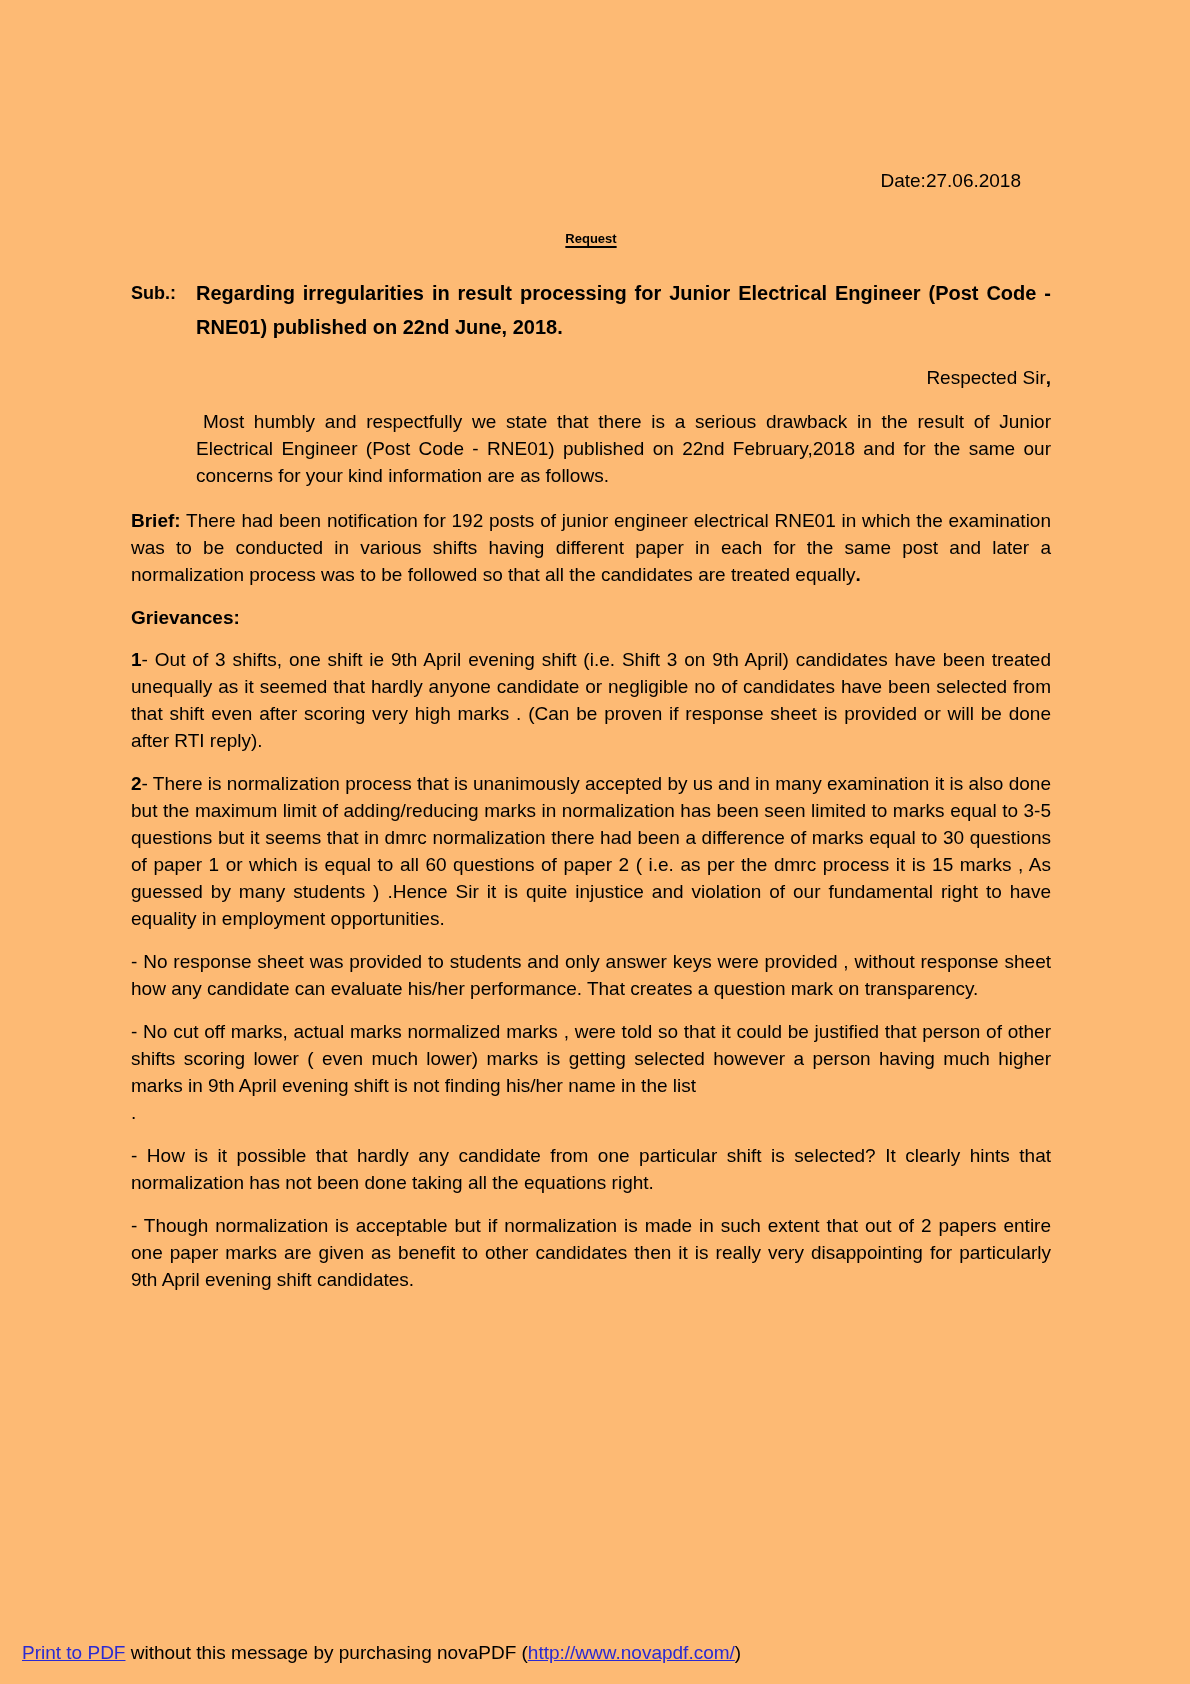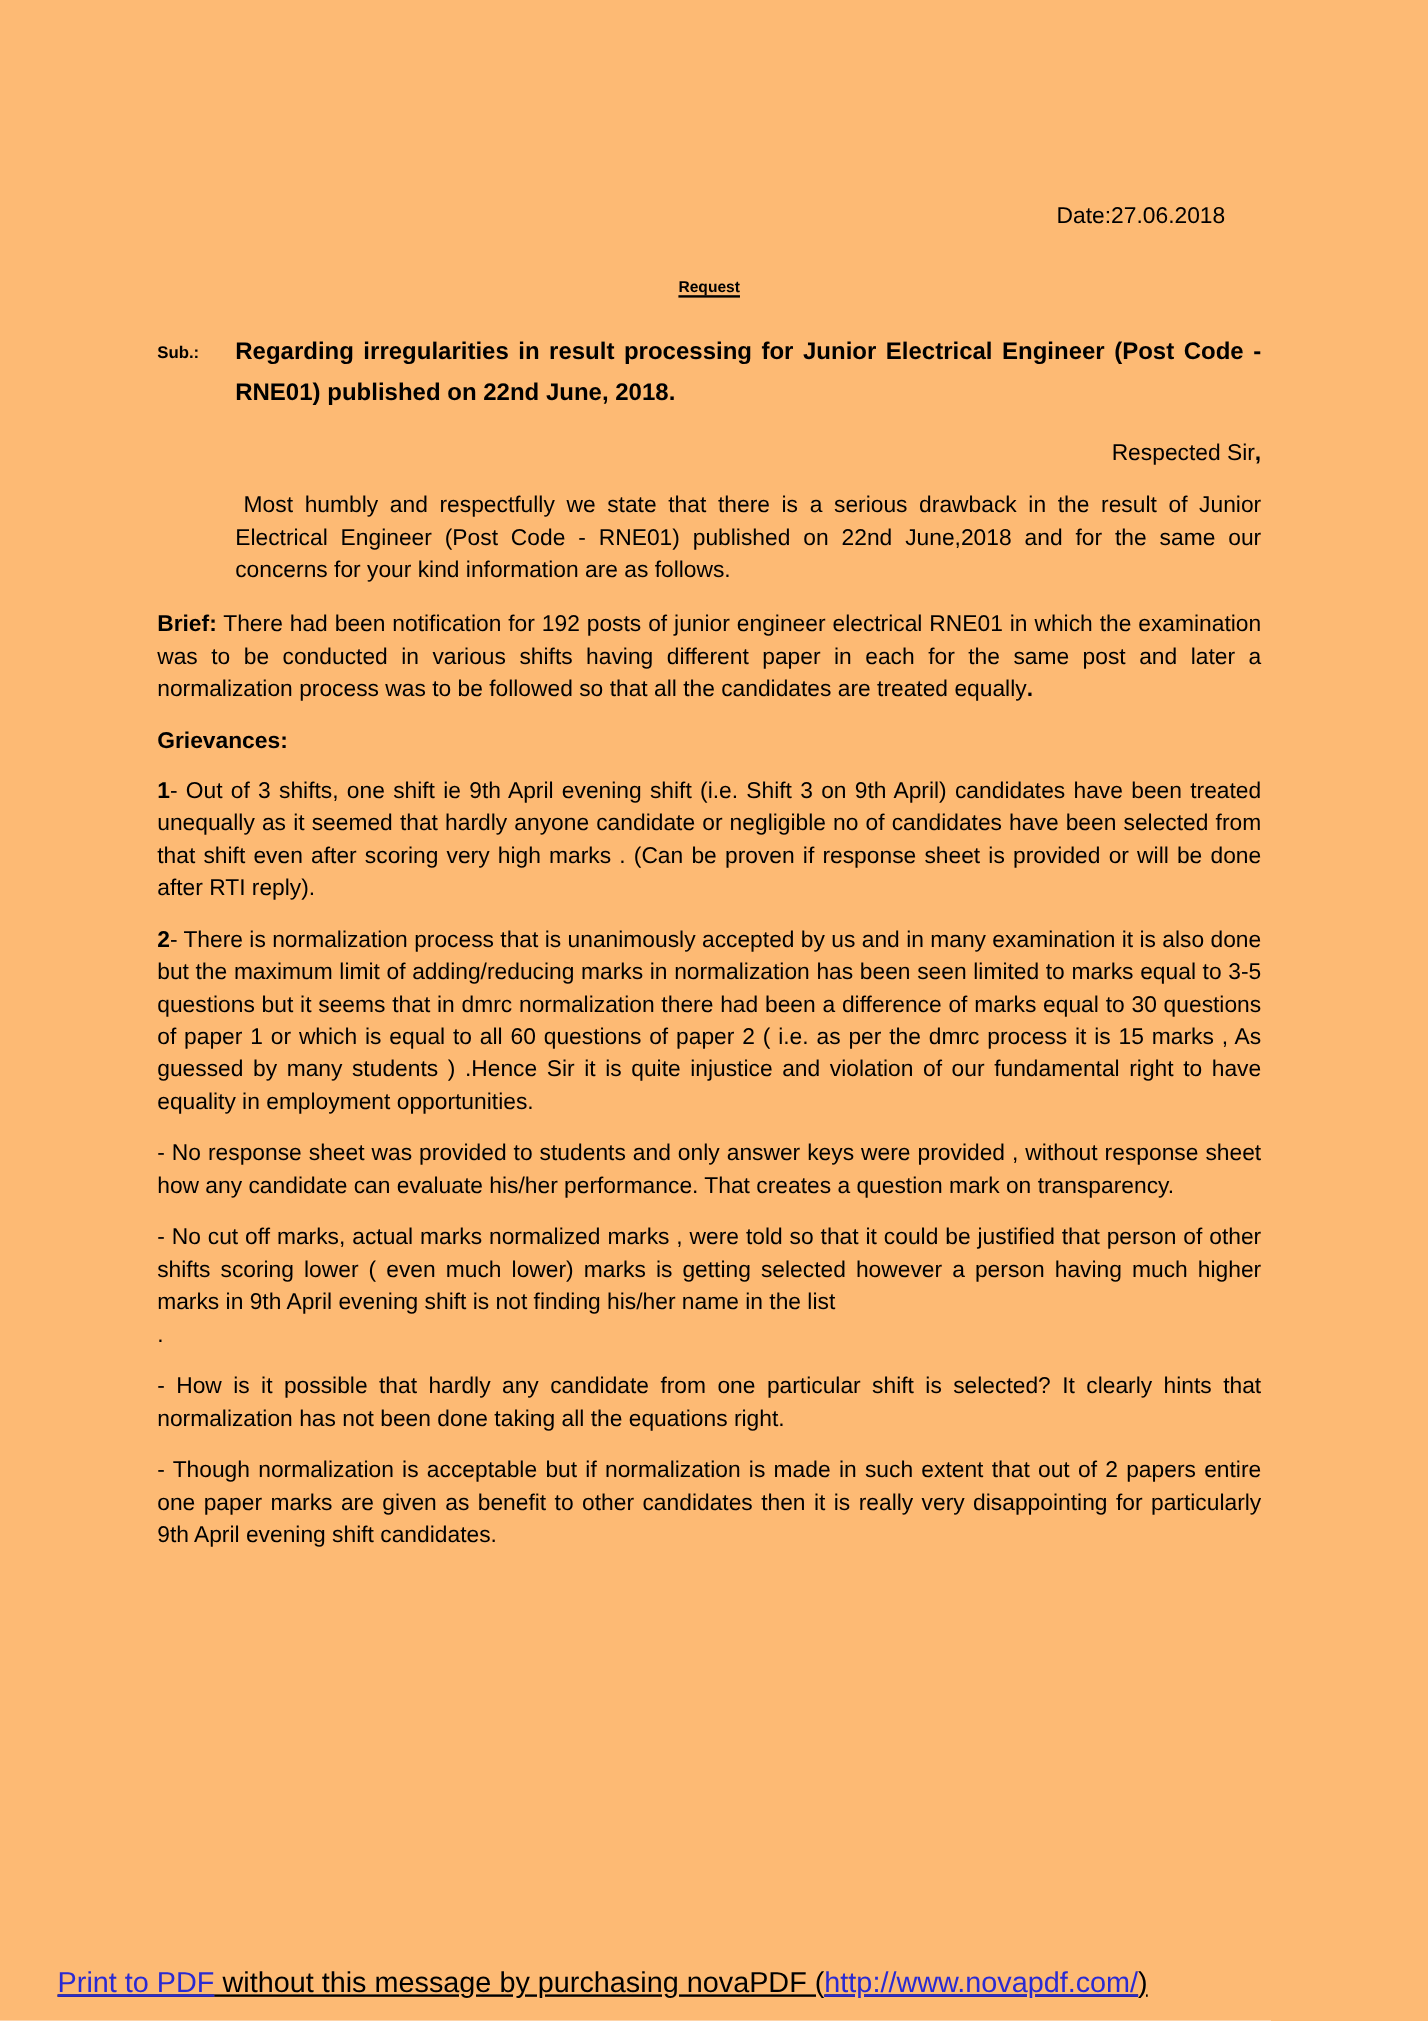--- a/index.html
+++ b/index.html
@@ -38,21 +38,21 @@
     text-underline-offset: 3px;
   }
   .subject {
     display: flex;
     font-weight: 700;
     margin-bottom: 20px;
   }
   .subject-label {
     flex: 0 0 65px;
     width: 65px;
-    font-size: 14px;
+    font-size: 18px;
     line-height: 34px;
   }
   .subject-body {
     flex: 1;
     font-size: 20px;
     line-height: 34px;
     text-align: justify;
   }
   .salutation { margin-bottom: 17px; text-align: right; }
   .para {
@@ -65,27 +65,26 @@
     margin-bottom: 18px;
   }
   .brief { margin-bottom: 16px; }
   .heading {
     font-weight: 700;
     margin-bottom: 15px;
   }
   .bold { font-weight: 700; }
   .footer {
     position: absolute;
-    left: 48px;
+    left: 22px;
     top: 1640px;
-    font-size: 24px;
+    font-size: 19px;
     line-height: 25px;
     color: #000000;
     white-space: nowrap;
-    text-decoration: underline;
   }
   .link {
     color: #2a2ad2;
     text-decoration: underline;
     cursor: pointer;
   }
 </style>
 </head>
 <body>
 
@@ -98,21 +97,21 @@
       <span class="title-text">Request</span>
     </div>
 
     <div class="subject">
       <span class="subject-label">Sub.:</span>
       <span class="subject-body"><span class="bold">Regarding irregularities in result processing for Junior Electrical Engineer (Post Code - RNE01) published on 22nd June, 2018</span><span>.</span></span>
     </div>
 
     <div class="salutation"><span>Respected Sir</span><span class="bold">,</span></div>
 
-    <div class="para intro">Most humbly and respectfully we state that there is a serious drawback in the result of Junior Electrical Engineer (Post Code - RNE01) published on 22nd June,2018 and for the same our concerns for your kind information are as follows.</div>
+    <div class="para intro">Most humbly and respectfully we state that there is a serious drawback in the result of Junior Electrical Engineer (Post Code - RNE01) published on 22nd February,2018 and for the same our concerns for your kind information are as follows.</div>
 
     <div class="para brief"><span class="bold">Brief:</span><span> There had been notification for 192 posts of junior engineer electrical RNE01 in which the examination was to be conducted in various shifts having different paper in each for the same post and later a normalization process was to be followed so that all the candidates are treated equally</span><span class="bold">.</span></div>
 
     <div class="heading">Grievances:</div>
 
     <div class="para"><span class="bold">1</span><span>- Out of 3 shifts, one shift ie 9th April evening shift (i.e. Shift 3 on 9th April) candidates have been treated unequally as it seemed that hardly anyone candidate or negligible no of candidates have been selected from that shift even after scoring very high marks . (Can be proven if response sheet is provided or will be done after RTI reply).</span></div>
 
     <div class="para"><span class="bold">2</span><span>- There is normalization process that is unanimously accepted by us and in many examination it is also done but the maximum limit of adding/reducing marks in normalization has been seen limited to marks equal to 3-5 questions but it seems that in dmrc normalization there had been a difference of marks equal to 30 questions of paper 1 or which is equal to all 60 questions of paper 2 ( i.e. as per the dmrc process it is 15 marks , As guessed by many students ) .Hence Sir it is quite injustice and violation of our fundamental right to have equality in employment opportunities.</span></div>
 
 

